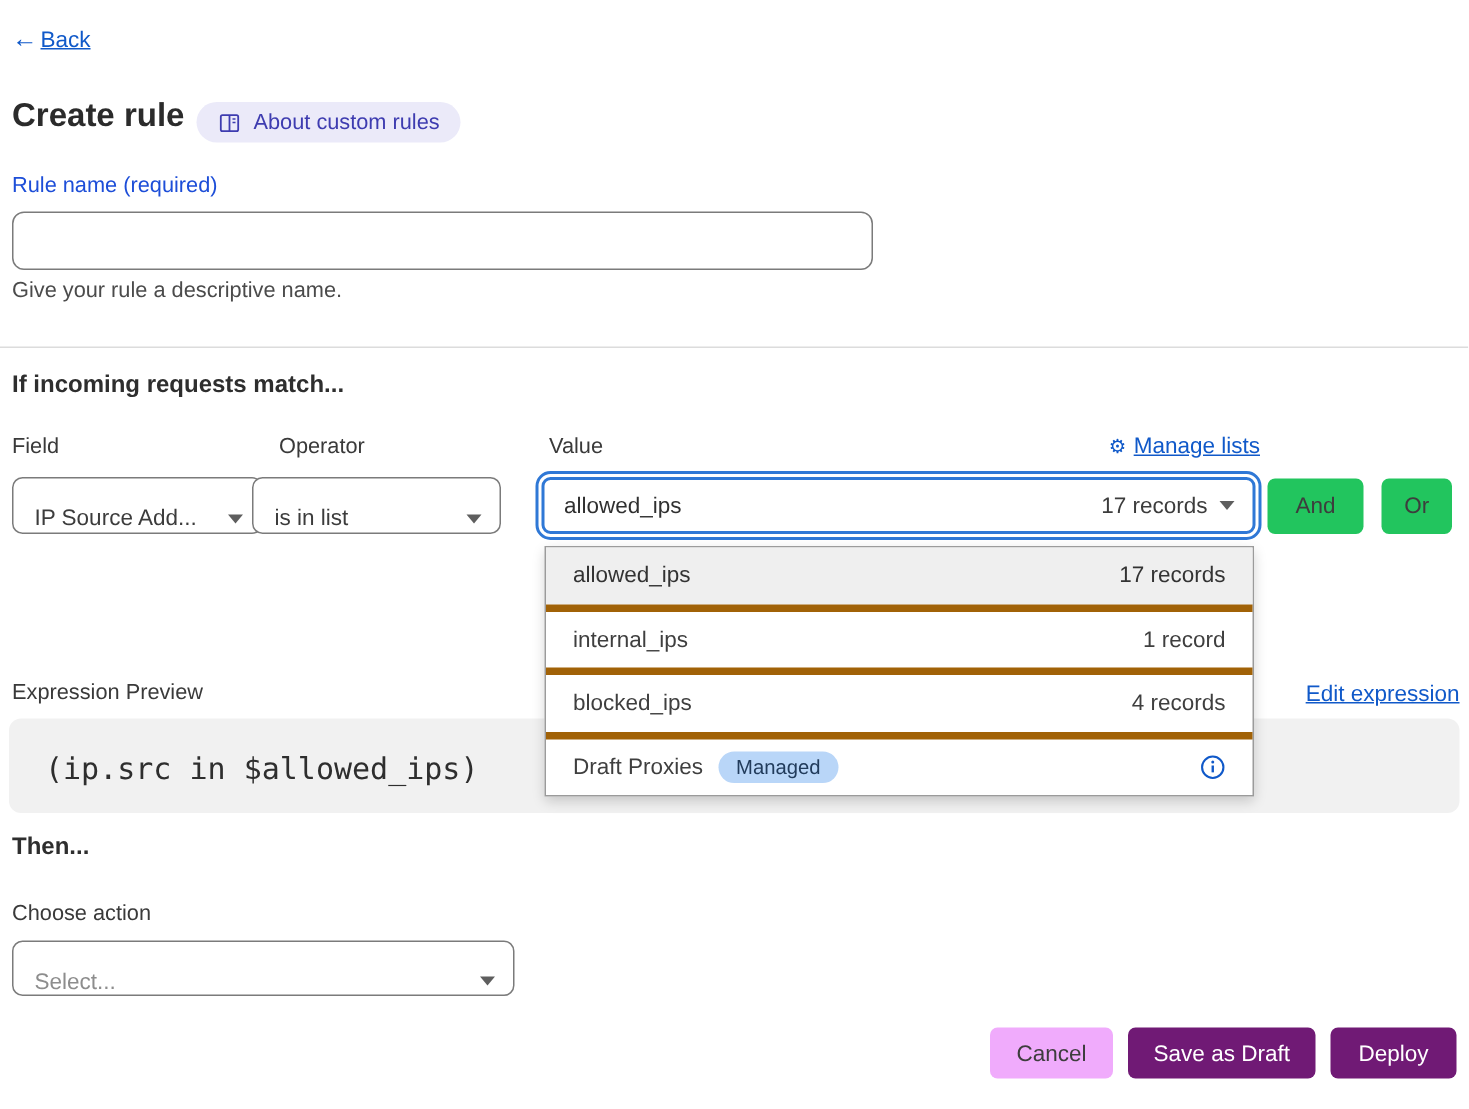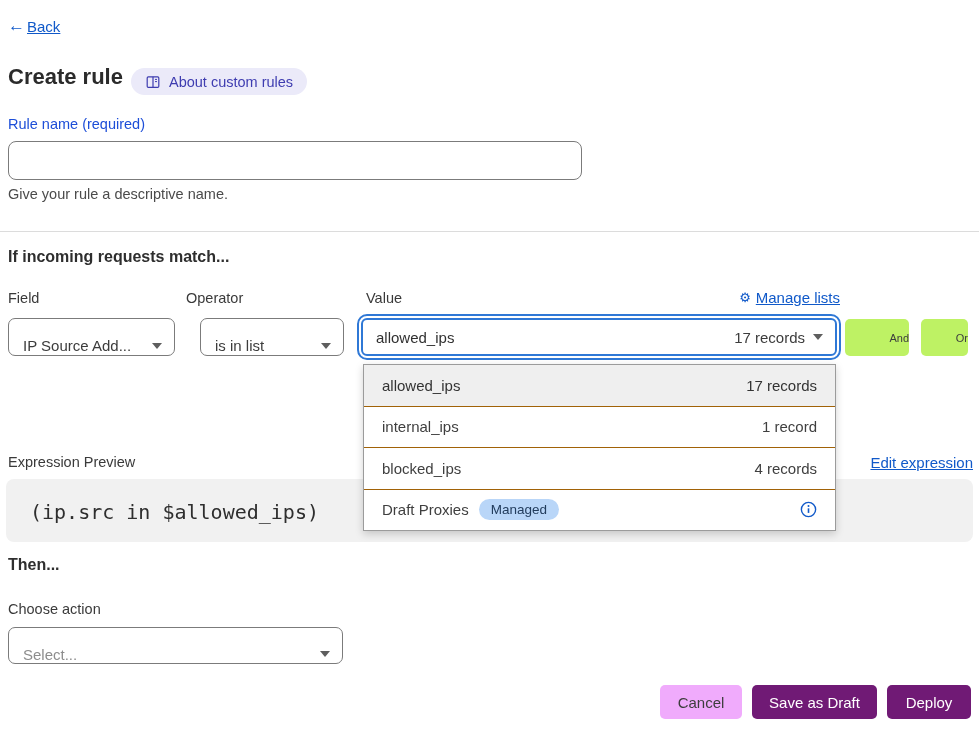--- a/index.html
+++ b/index.html
@@ -34,41 +34,41 @@
   .field-label { left:8px; }
   .operator-label { left:186px; }
   .value-label { left:366px; }
   .manage-lists { top:289px; right:139px; display:flex; align-items:center; gap:5px; }
   .gear { color:#1059c9; font-size:13px; text-decoration:none; }
 
   .select-box { top:318px; height:38px; border:1px solid #7b7b7b; border-radius:7px; background:#fff;
     display:flex; align-items:center; justify-content:space-between; padding:17px 12px 0 14px;
     font-size:15px; color:#3c3c3c; cursor:pointer; }
   .field-select { left:8px; width:167px; }
-  .operator-select { left:200px; width:144px;align-items:center; }
+  .operator-select { left:168px; width:166px;align-items:center; }
   .chev { width:0; height:0; border-left:5px solid transparent; border-right:5px solid transparent;
     border-top:6px solid #5e5e5e; flex:0 0 auto; margin-left:8px; }
 
   
   .value-combo { left:357px; top:314px; width:484px; height:46px; border:2px solid #2f78d6; border-radius:10px;
     background:#fff; padding:2px; cursor:pointer; }
   .value-combo-inner { width:100%; height:100%; border:2px solid #2f78d6; border-radius:6px;
     display:flex; align-items:center; justify-content:space-between; padding:0 12px 0 13px; font-size:15px; color:#303030; }
   .value-count { color:#3c3c3c; display:flex; align-items:center; }
 
-  .gray-btn { top:319px; height:37px; background:#bef264; border:none; border-radius:5px;
-    color:#3d3d3d; font-size:11px; font-family:"Liberation Sans", sans-serif; cursor:pointer;text-align:right; }
+  .gray-btn { top:319px; height:37px; background:#22c55e; border:none; border-radius:5px;
+    color:#3d3d3d; font-size:15px; font-family:"Liberation Sans", sans-serif; cursor:pointer; }
   .and-btn { left:845px; width:64px; }
   .or-btn { left:921px; width:47px; }
 
   
   .menu { left:363px; top:364px; width:473px; height:167px; background:#fff; border:1px solid #9b9b9b;
     box-shadow:0 3px 8px rgba(0,0,0,0.18); z-index:5; display:flex; flex-direction:column; }
   .menu-item { flex:1 1 0; display:flex; align-items:center; justify-content:space-between;
-    padding:0 18px; font-size:15px; color:#3f3f3f; cursor:pointer; border-top:1px solid #a16207; }
+    padding:0 18px; font-size:15px; color:#3f3f3f; cursor:pointer; border-top:5px solid #a16207; }
   .menu-item:first-child { border-top:none; background:#efefef; color:#333; }
   .menu-item-left { display:flex; align-items:center; gap:10px; }
   .managed-badge { background:#b9d6f8; color:#223c5c; border-radius:12px; padding:3px 12px; font-size:13.5px; }
   .info-svg { width:17px; height:17px; display:block; cursor:pointer; }
 
   
   .expr-label { left:8px; top:454px; font-size:14.5px; color:#3a3a3a; }
   .edit-link { top:454px; right:6px; }
   .expr-box { left:6px; top:479px; width:967px; height:63px; background:#f1f1f1; border-radius:8px; z-index:1; }
   .expr-code { left:30px; top:500px; font-family:"DejaVu Sans Mono", monospace; font-size:20px; color:#2e2e2e; z-index:1; }

